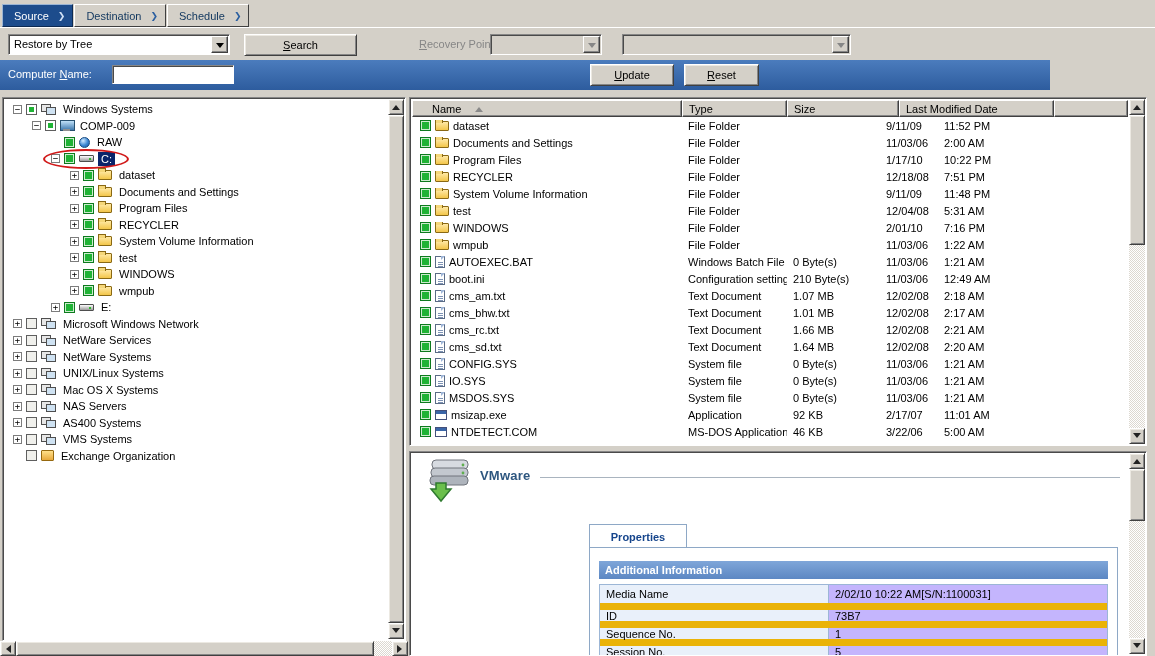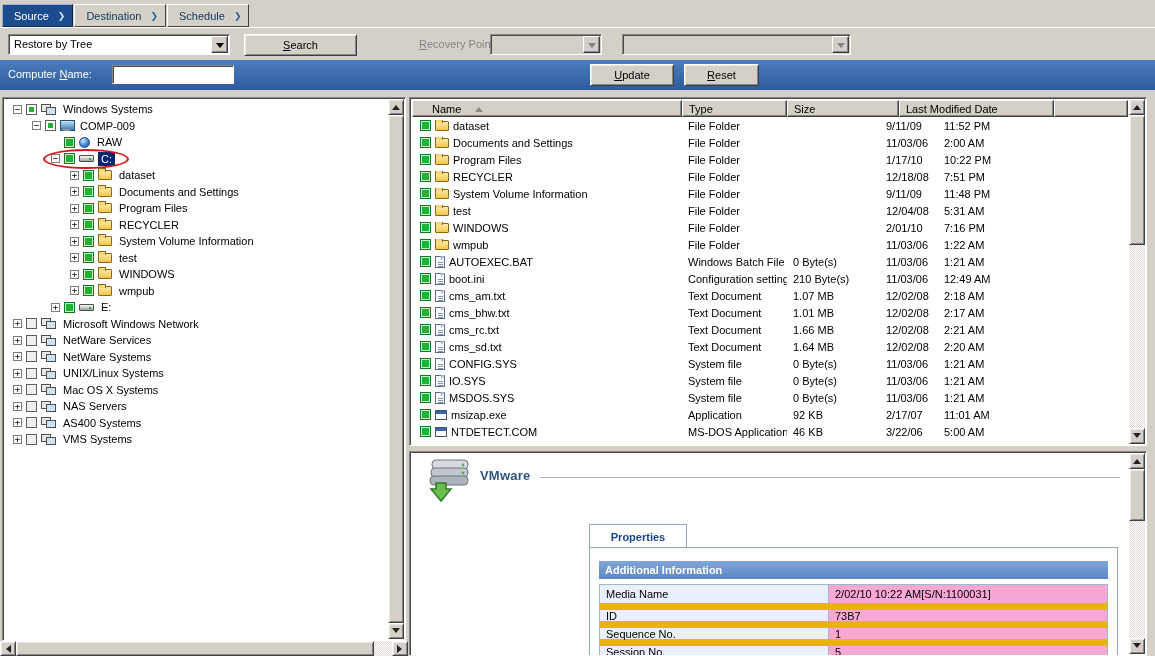--- a/index.html
+++ b/index.html
@@ -22,21 +22,21 @@
   .combo{position:absolute;height:21px;background:#fff;}
   .combo .ctext{position:absolute;left:5px;top:3px;white-space:nowrap;}
   .combo .cbtn{position:absolute;right:1px;top:1px;bottom:1px;width:17px;background:#d4d0c8;border:1px solid;border-color:#fff #404040 #404040 #fff;box-shadow:inset -1px -1px 0 #868686;display:flex;align-items:center;justify-content:center;}
   .tri-down{width:0;height:0;border:4px solid transparent;border-top:5px solid #000;margin-top:5px;}
   .combo.disabled{background:#d4d0c8;}
   .combo.disabled .tri-down{border-top-color:#868686;}
   .btn{position:absolute;background:#d4d0c8;border:1px solid;border-color:#fff #404040 #404040 #fff;box-shadow:inset 1px 1px 0 #ece9e2,inset -1px -1px 0 #868686;font:inherit;display:flex;align-items:center;justify-content:center;cursor:pointer;}
   .dlabel{position:absolute;color:#868686;}
 
   
-  .bluebar{position:absolute;left:0;top:60px;width:1155px;height:30px;background:linear-gradient(#4b7cbd,#2d5c9e);}
+  .bluebar{position:absolute;left:0;top:60px;width:1050px;height:30px;background:linear-gradient(#4b7cbd,#2d5c9e);}
   .blabel{position:absolute;left:8px;top:8px;color:#fff;}
   .bluebar input{position:absolute;left:112px;top:5px;width:122px;height:19px;background:#fff;font:inherit;padding:0 3px;outline:none;}
 
   
   .panel{position:absolute;background:#fff;}
   .tree-panel{left:2px;top:97px;width:404px;height:544px;overflow:hidden;}
   .file-panel{left:409px;top:97px;width:738px;height:349px;overflow:hidden;}
   .props-panel{left:409px;top:451px;width:738px;height:205px;overflow:hidden;}
 
   
@@ -95,21 +95,21 @@
   .disk-icon{position:absolute;left:14px;top:5px;}
   .brand{position:absolute;left:70px;top:16px;font-size:13px;font-weight:bold;color:#2d567f;letter-spacing:.2px;}
   .brand-rule{position:absolute;left:130px;top:25px;width:580px;height:1px;background:#a9b4bf;}
   .props-tab{position:absolute;left:179px;top:72px;width:98px;height:24px;background:#fff;border:1px solid #8ea8c6;border-bottom:none;display:flex;align-items:center;justify-content:center;font-weight:bold;color:#16458c;cursor:pointer;}
   .props-box{position:absolute;left:179px;top:95px;width:529px;height:120px;background:#fff;border:1px solid #8ea8c6;padding:13px 9px 0;}
   .props-sec{height:18px;background:linear-gradient(#7fa6d9,#5c87c3);color:#fff;font-weight:bold;display:flex;align-items:center;padding-left:6px;}
   .props-table{margin-top:5px;border:1px solid #9cb6d6;}
   .prow{display:flex;height:18px;}
   .prow + .prow{border-top:7px solid #eab308;}
   .plabel{width:229px;background:#e9f0fa;border-right:1px solid #9cb6d6;display:flex;align-items:center;padding-left:6px;}
-  .pvalue{flex:1;display:flex;align-items:center;padding-left:6px;background:#f9a8d4;}
+  .pvalue{flex:1;display:flex;align-items:center;padding-left:6px;background:#c4b5fd;}
 
   
   .vscroll{position:absolute;top:1px;bottom:1px;right:1px;width:16px;background:repeating-conic-gradient(#ffffff 0% 25%,#dcd8d0 0% 50%) 0 0/2px 2px;}
   .hscroll{position:absolute;left:0;top:641px;width:408px;height:15px;background:repeating-conic-gradient(#ffffff 0% 25%,#dcd8d0 0% 50%) 0 0/2px 2px;}
   .sbtn{position:absolute;background:#d4d0c8;border:1px solid;border-color:#fff #404040 #404040 #fff;box-shadow:inset 1px 1px 0 #ece9e2,inset -1px -1px 0 #868686;display:flex;align-items:center;justify-content:center;}
   .sbtn.v{width:16px;height:16px;left:0;}
   .sbtn.up{top:0;} .sbtn.down{bottom:0;}
   .sbtn.h{width:16px;height:15px;top:0;}
   .sbtn.lft{left:0;} .sbtn.rgt{right:0;}
   .sthumb{position:absolute;background:#d4d0c8;border:1px solid;border-color:#fff #404040 #404040 #fff;box-shadow:inset 1px 1px 0 #ece9e2,inset -1px -1px 0 #868686;}
@@ -308,20 +308,26 @@
         <span class="cb cb-empty"></span>
         <span class="ticon ic-network"></span>
         <span class="tlabel">AS400 Systems</span>
       </div>
       <div class="tree-row" style="padding-left: 8px;">
         <span class="exp">+</span>
         <span class="cb cb-empty"></span>
         <span class="ticon ic-network"></span>
         <span class="tlabel">VMS Systems</span>
       </div>
+      <div class="tree-row" style="padding-left: 8px;">
+        <span class="exp-spacer"></span>
+        <span class="cb cb-empty"></span>
+        <span class="ticon ic-exchange"></span>
+        <span class="tlabel">Exchange Organization</span>
+      </div>
     </div>
   <div class="vscroll">
     <div class="sbtn v up">
         <span class="t-up"></span>
       </div>
     <div class="sthumb" style="left:0;top:16px;width:16px;height:calc(100% - 32px);"></div>
     <div class="sbtn v down">
         <span class="t-dn"></span>
       </div>
   </div>

